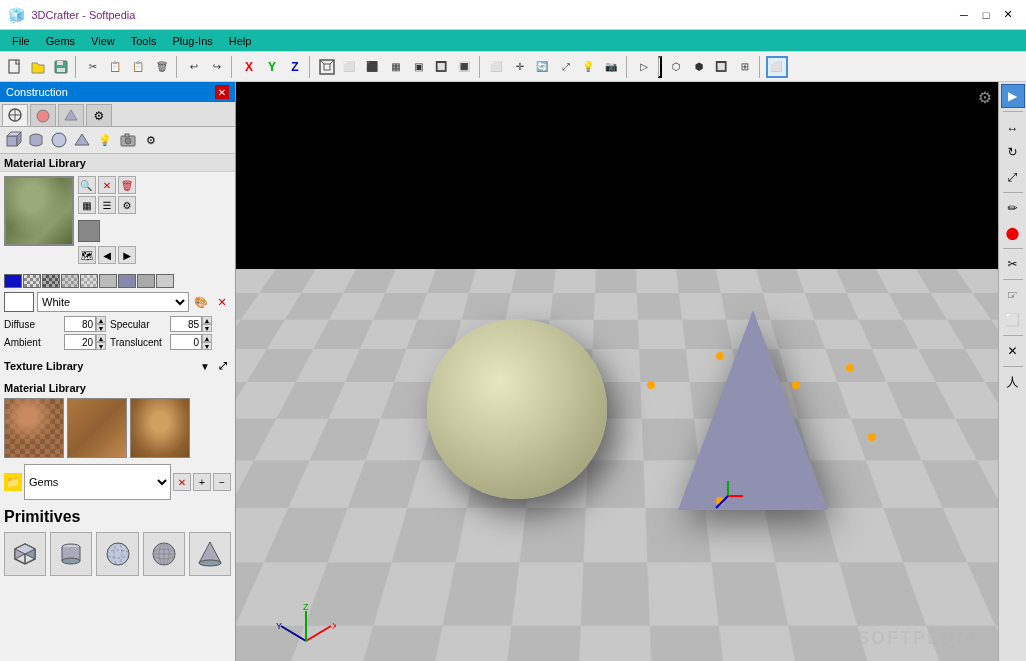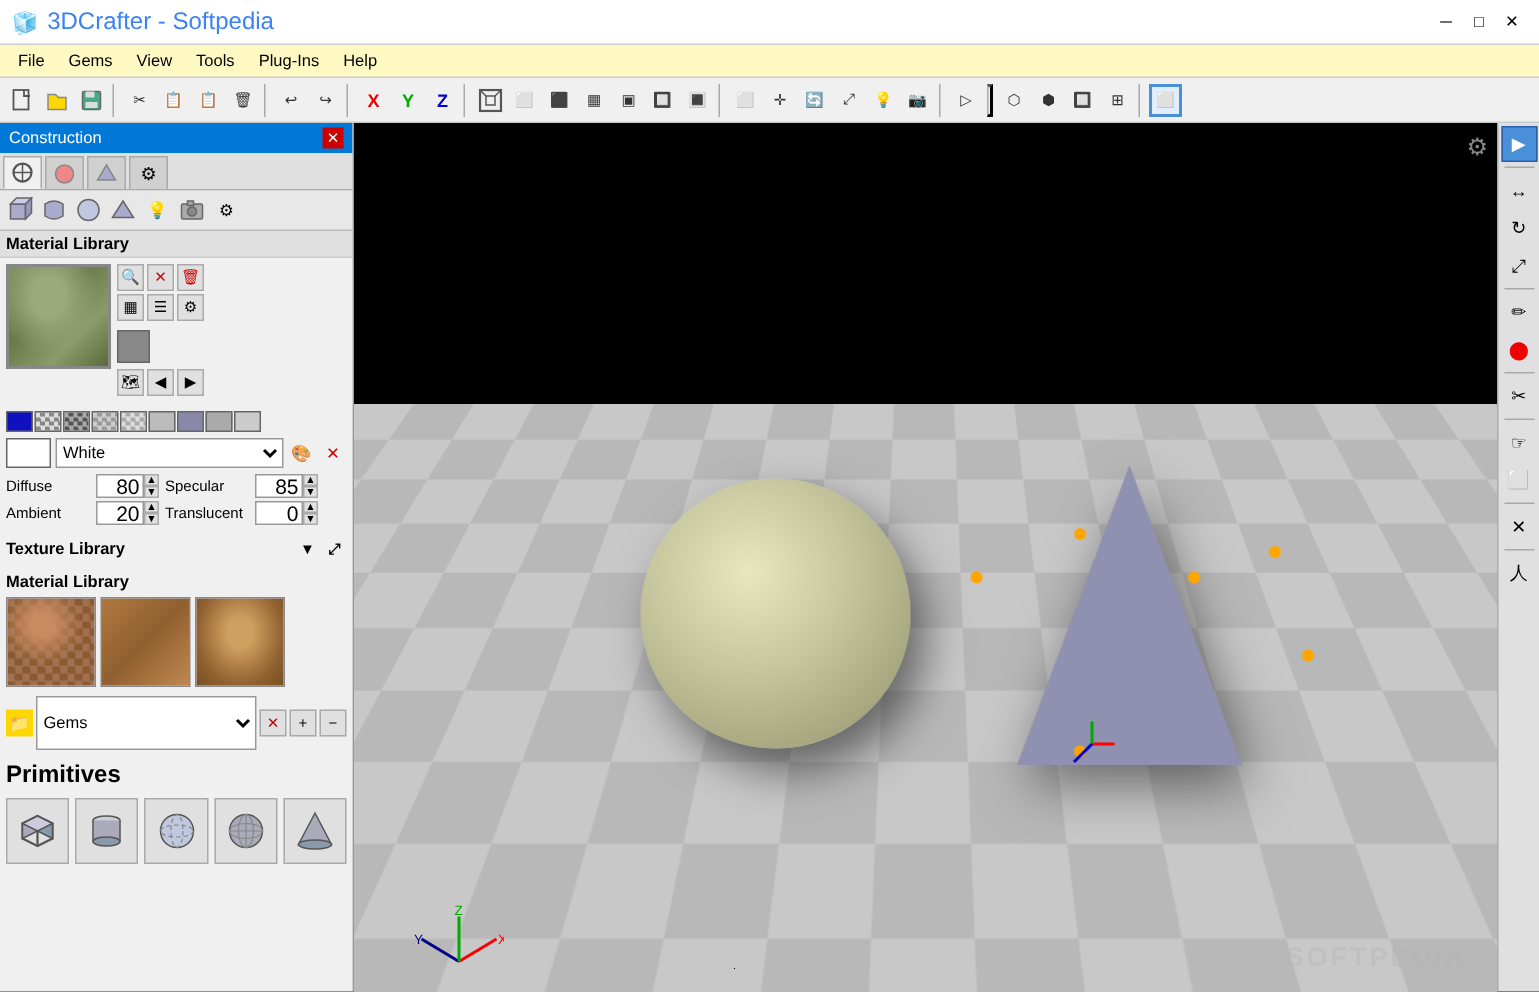--- a/index.html
+++ b/index.html
@@ -10,43 +10,43 @@
       height: 30px;
       background: #fff;
       display: flex;
       align-items: center;
       padding: 0 8px;
       border-bottom: 1px solid #ccc;
       user-select: none;
     }
     .titlebar-title {
       flex: 1;
-      font-size: 16px;
-      color: #3b82f6;
+      font-size: 11px;
+      color: #701a75;
     }
     .titlebar-controls {
       display: flex;
       gap: 2px;
     }
     .titlebar-btn {
       width: 20px;
       height: 20px;
       display: flex;
       align-items: center;
       justify-content: center;
       font-size: 11px;
       cursor: pointer;
       border: none;
       background: transparent;
     }
 
     
     .menubar {
       height: 22px;
-      background: #fef9c3;
+      background: #14b8a6;
       display: flex;
       align-items: center;
       padding: 0 4px;
       border-bottom: 1px solid #ccc;
     }
     .menu-item {
       padding: 2px 8px;
       cursor: pointer;
       font-size: 11px;
       color: #000;
@@ -285,21 +285,21 @@
       margin-bottom: 2px;
     }
     .mat-slider-label {
       width: 60px;
       font-size: 10px;
     }
     .mat-slider-input {
       width: 32px;
       height: 16px;
       border: 1px solid #999;
-      font-size: 14px;
+      font-size: 10px;
       text-align: right;
       padding-right: 2px;
     }
     .mat-spinner-btn {
       width: 10px;
       height: 8px;
       display: flex;
       align-items: center;
       justify-content: center;
       border: 1px solid #aaa;

